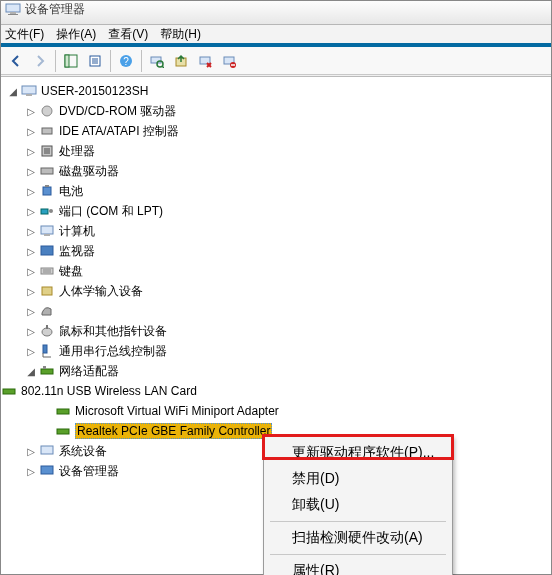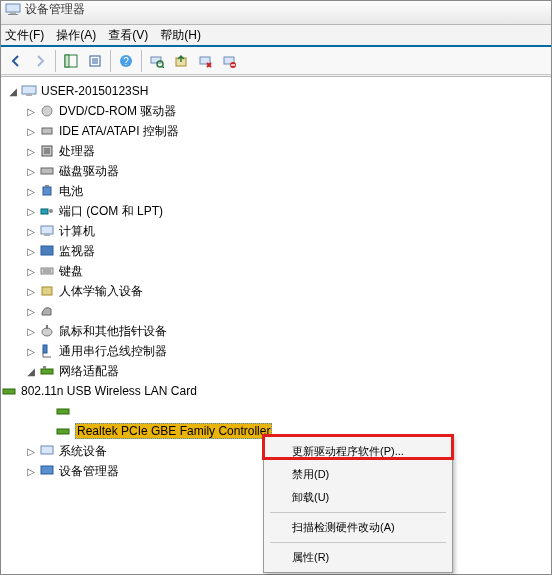--- a/index.html
+++ b/index.html
@@ -22,21 +22,21 @@
     padding: 0 4px;
     color: #333;
   }
   .titlebar .ticon { width:16px; height:16px; margin-right:4px; display:inline-block; }
   .menubar {
     height: 22px;
     background: #f3f3f3;
     display: flex;
     align-items: center;
     padding: 0 4px;
-    border-bottom: 2px solid #0369a1;
+    border-bottom: 4px solid #0369a1;
   }
   .menubar span { margin-right: 12px; cursor: default; }
   .toolbar {
     height: 28px;
     background: #f8f8f8;
     display: flex;
     align-items: center;
     padding: 0 4px;
     border-bottom: 1px solid #c8c8c8;
     gap: 2px;
@@ -83,21 +83,21 @@
     width: 190px;
     background: #f4f4f4;
     border: 1px solid #9a9a9a;
     box-shadow: 2px 2px 4px rgba(0,0,0,.25);
     padding: 3px 2px;
     z-index: 10;
   }
   .ctx-item {
     padding: 4px 10px 4px 26px;
     cursor: default;
-    font-size: 11px;
+    font-size: 14px;
   }
   .ctx-sep { height:1px; background:#c8c8c8; margin:3px 4px; }
   .highlight-box {
     position: absolute;
     border: 3px solid #e21b1b;
     pointer-events: none;
     z-index: 20;
   }
   
   svg { display:block; }
@@ -342,20 +342,21 @@
         </svg>
       </span>
     <span class="label">802.11n USB Wireless LAN Card</span>
   </div>
   <div class="node" style="padding-left:54px">
     <span class="icon">
         <svg viewBox="0 0 16 16">
           <rect x="2" y="6" width="12" height="5" fill="#5aa02a" stroke="#2a6a0a"></rect>
         </svg>
       </span>
+    <span class="label">Microsoft Virtual WiFi Miniport Adapter</span>
   </div>
   <div class="node selected" style="padding-left:54px">
     <span class="icon">
         <svg viewBox="0 0 16 16">
           <rect x="2" y="6" width="12" height="5" fill="#5aa02a" stroke="#2a6a0a"></rect>
         </svg>
       </span>
     <span class="label">Realtek PCIe GBE Family Controller</span>
   </div>
 

